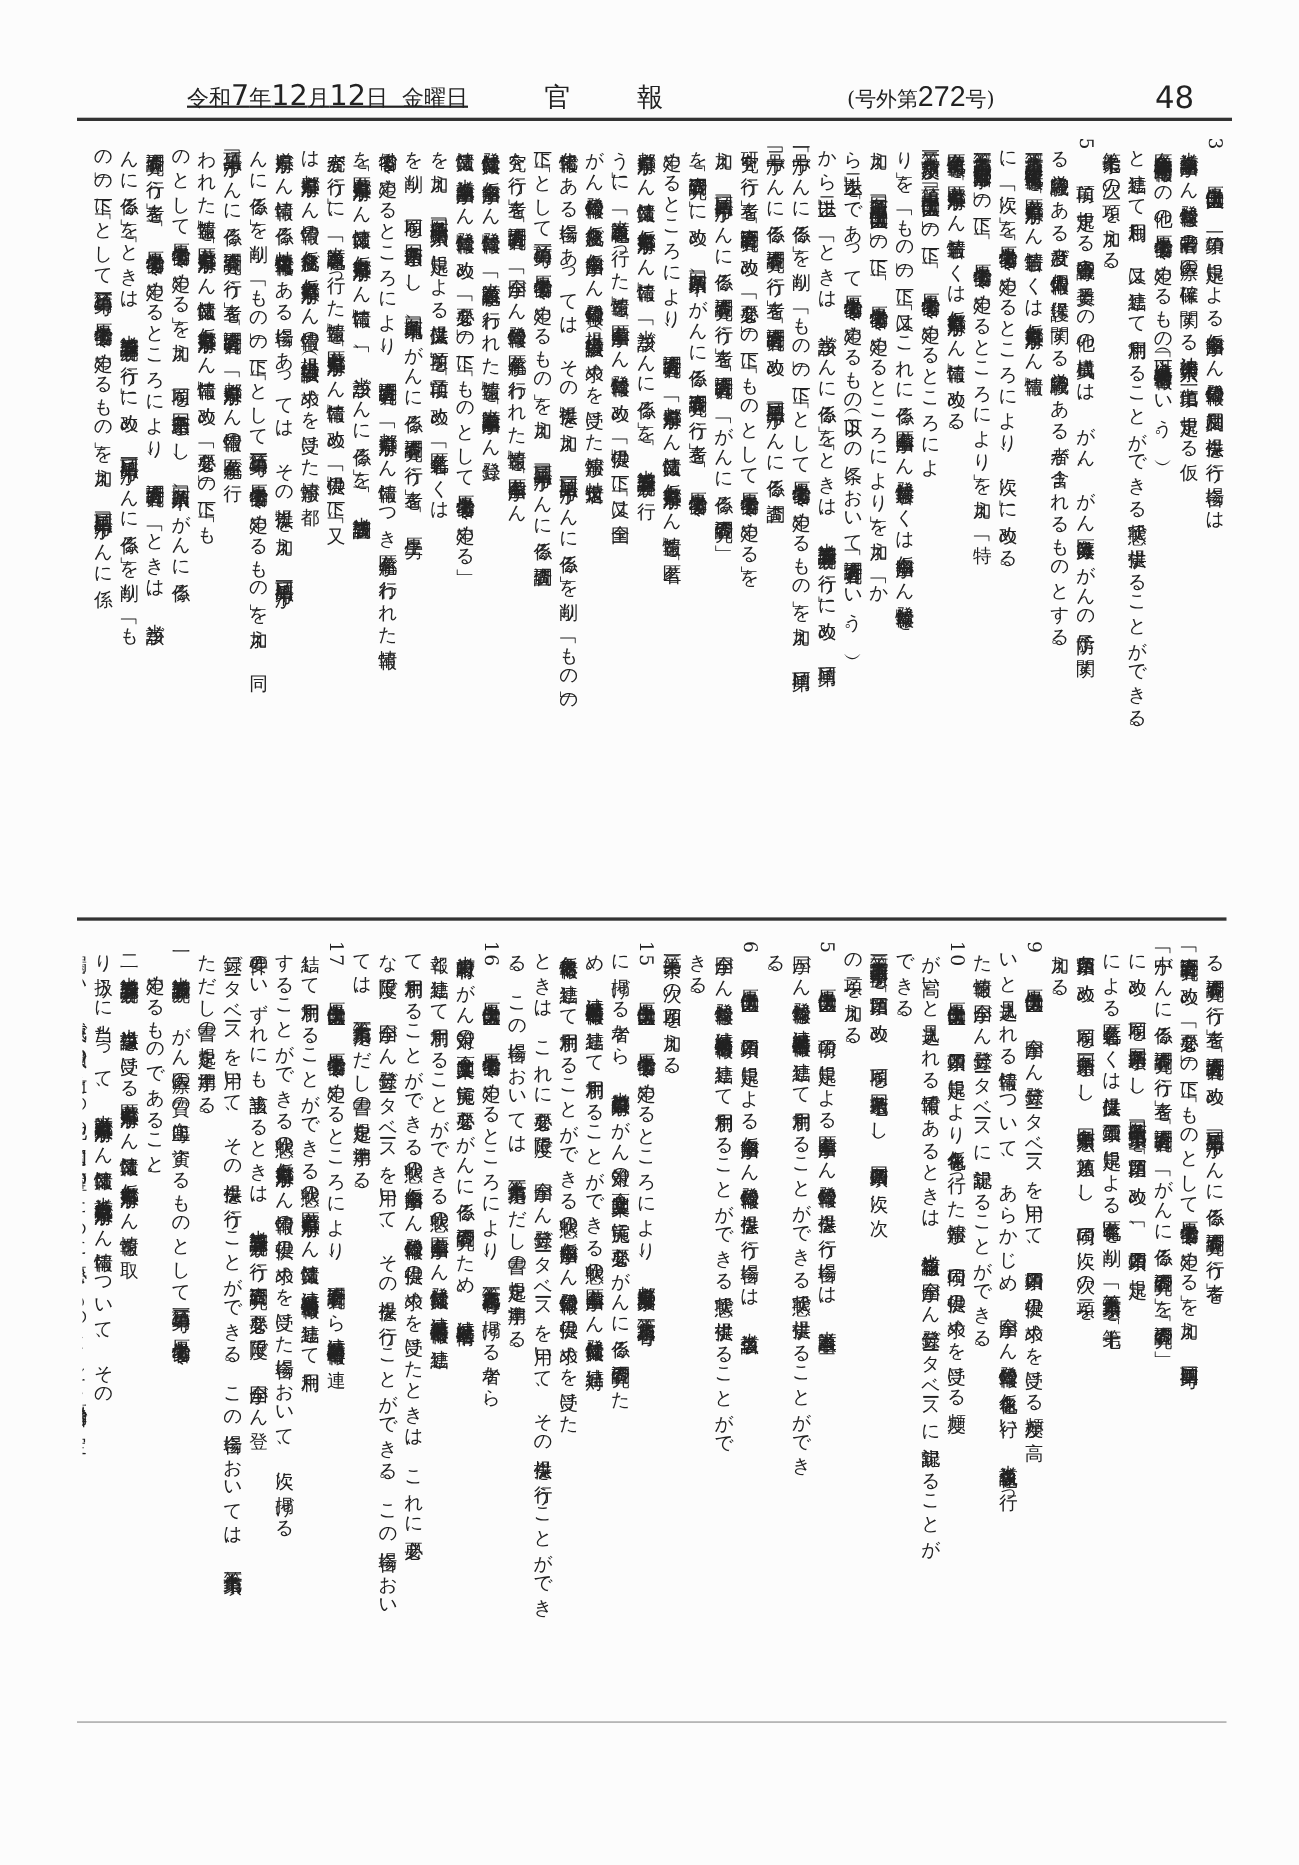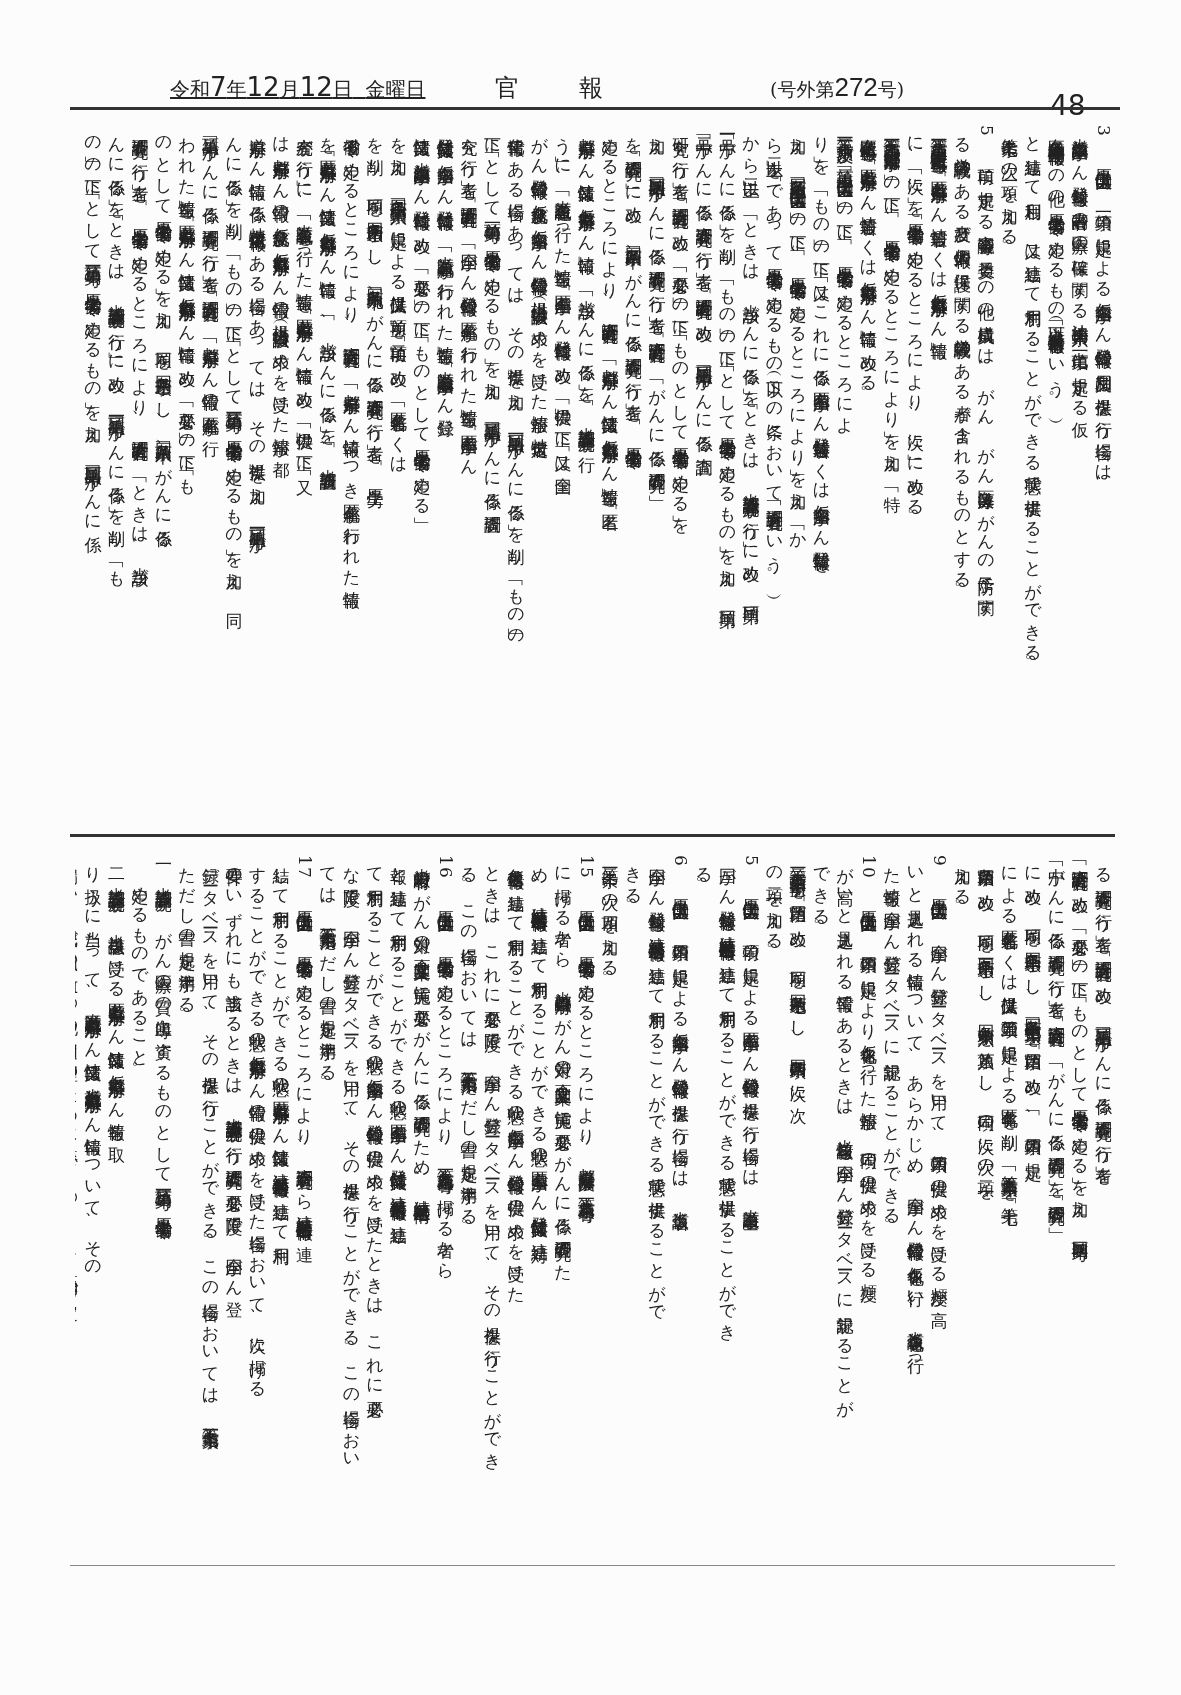--- a/index.html
+++ b/index.html
@@ -5,21 +5,21 @@
   html,body{margin:0;padding:0;background:#fcfcfc;}
   body{width:1181px;height:1695px;position:relative;overflow:hidden;
        font-family:"DejaVu Serif","Liberation Serif",serif;color:#222;}
   .header{position:absolute;left:70px;top:68px;width:1050px;height:40px;}
   .header span{position:absolute;top:4px;white-space:nowrap;}
   .h-date{left:100px;font-size:20px;text-decoration:underline;}
   .h-date b{font-size:26px;font-weight:normal;font-family:"DejaVu Sans","Liberation Sans",sans-serif;}
   .h-title{left:425px;font-size:24px;letter-spacing:60px;}
   .h-issue{left:700px;font-size:19px;}
   .h-issue b{font-size:26px;font-weight:normal;font-family:Liberation Sans, sans-serif;}
-  .h-page{left:980px;font-size:28px;font-family:"DejaVu Sans","Liberation Sans",sans-serif;margin-top:17px;}
+  .h-page{left:980px;font-size:28px;font-family:"DejaVu Sans","Liberation Sans",sans-serif;}
   .rule-top{position:absolute;left:70px;top:107px;width:1050px;height:3px;background:#333;}
   .rule-mid{position:absolute;left:70px;top:834px;width:1045px;height:3px;background:#333;}
   .rule-bot{position:absolute;left:70px;top:1565px;width:1045px;height:1px;background:#888;}
   .band{position:absolute;left:75px;width:1040px;writing-mode:vertical-rl;
         font-size:17px;line-height:23.5px;letter-spacing:1.2px;overflow:hidden;}
   .band-top{top:125px;height:700px;}
   .band-bot{top:855px;height:700px;}
   .col{margin:0;padding:0;white-space:nowrap;}
 </style>
 </head>

